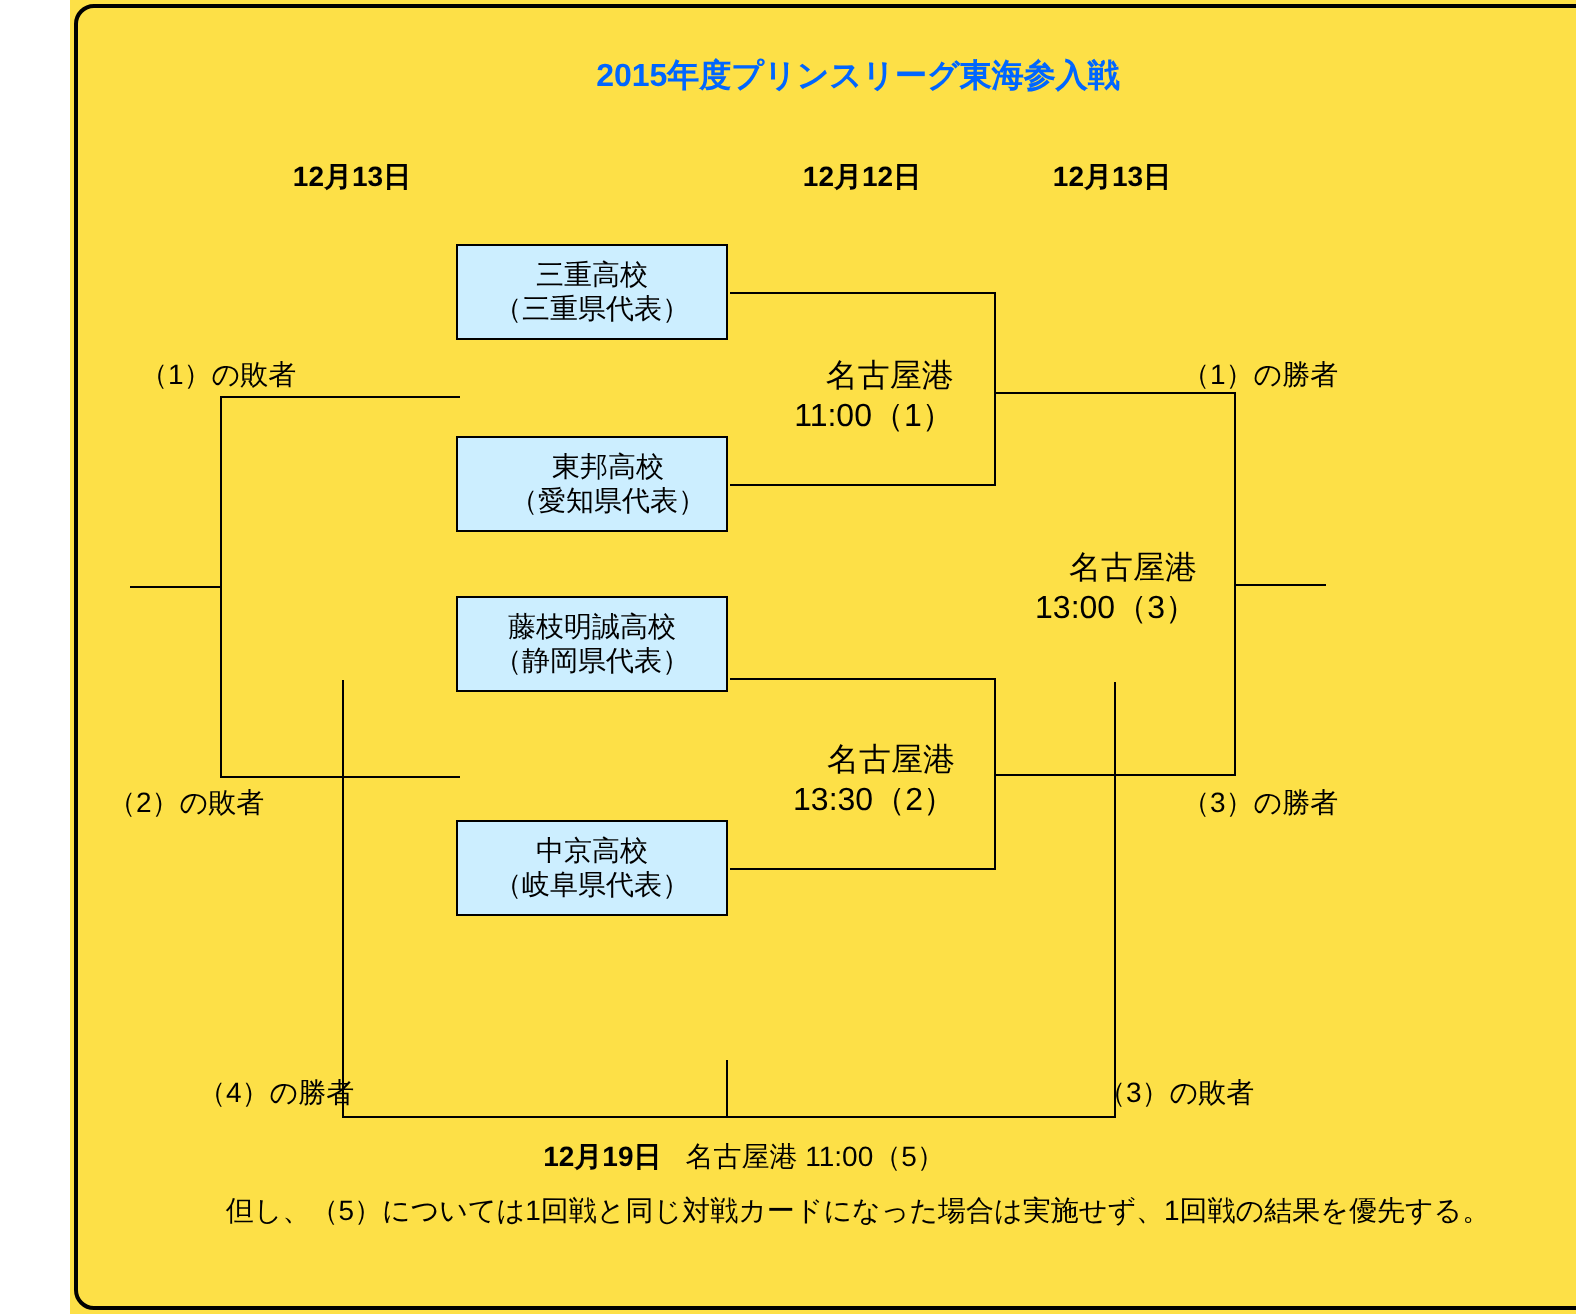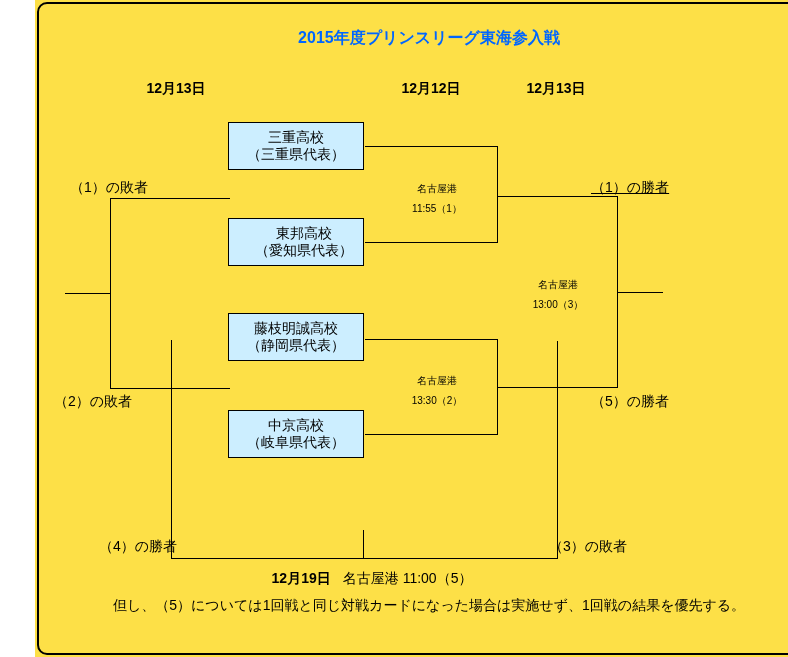--- a/index.html
+++ b/index.html
@@ -8,22 +8,22 @@
   .frame{position:absolute;left:2px;top:2px;right:2px;bottom:2px;
          border:2px solid var(--line_color,#000);border-radius:10px;}
   .title{position:absolute;left:50%;top:28px;transform:translateX(-50%);
          font-size:16px;font-weight:bold;color:var(--title_color,#0066ff);white-space:nowrap;}
   .date{position:absolute;top:80px;transform:translateX(-50%);
         font-size:14px;font-weight:bold;white-space:nowrap;}
   .team-box{position:absolute;left:193px;width:136px;height:48px;box-sizing:border-box;
             background:var(--box_fill,#cceeff);border:1px solid var(--line_color,#000);
             display:flex;flex-direction:column;align-items:center;justify-content:center;
             font-size:14px;line-height:17px;text-align:center;white-space:nowrap;}
-  .match{position:absolute;transform:translateX(-50%);text-align:center;
-         font-size:10px;line-height:20px;white-space:nowrap;}
+  .match{position:absolute;transform:translateX(-50%);text-align:right;
+         font-size:16px;line-height:20px;white-space:nowrap;}
   .lbl{position:absolute;font-size:14px;white-space:nowrap;}
   .line{position:absolute;background:var(--line_color,#000);}
   .h{height:1px;}
   .v{width:1px;}
   .final-line{position:absolute;left:337px;top:570px;transform:translateX(-50%);
               font-size:14px;white-space:nowrap;}
   .final-line .fd{font-weight:bold;margin-right:12px;}
   .note{position:absolute;left:394px;top:597px;transform:translateX(-50%);
         font-size:14px;white-space:nowrap;}
 </style>
@@ -41,21 +41,21 @@
   <div class="date" style="left:521px;">12月13日</div>
 
   <div class="team-box" style="top:122px;">
     <span>三重高校</span>
     <span>（三重県代表）</span>
   </div>
   <div class="team-box" style="top:218px;padding-left:16px;">
     <span>東邦高校</span>
     <span>（愛知県代表）</span>
   </div>
-  <div class="team-box" style="top:313px;">
+  <div class="team-box" style="top:298px;">
     <span>藤枝明誠高校</span>
     <span>（静岡県代表）</span>
   </div>
   <div class="team-box" style="top:410px;">
     <span>中京高校</span>
     <span>（岐阜県代表）</span>
   </div>
 
   <div class="line h" style="left:330px;top:146px;width:132px;"></div>
   <div class="line h" style="left:330px;top:242px;width:132px;"></div>
@@ -75,35 +75,35 @@
   <div class="line v" style="left:75px;top:198px;height:191px;"></div>
   <div class="line h" style="left:30px;top:293px;width:45px;"></div>
 
   <div class="line v" style="left:136px;top:340px;height:219px;"></div>
   <div class="line v" style="left:522px;top:341px;height:218px;"></div>
   <div class="line h" style="left:136px;top:558px;width:386px;"></div>
   <div class="line v" style="left:328px;top:530px;height:28px;"></div>
 
   <div class="match" style="left:402px;top:179px;">
     <div>名古屋港</div>
-    <div>11:55（1）</div>
+    <div>11:00（1）</div>
   </div>
   <div class="match" style="left:402px;top:371px;">
     <div>名古屋港</div>
     <div>13:30（2）</div>
   </div>
   <div class="match" style="left:523px;top:275px;">
     <div>名古屋港</div>
     <div>13:00（3）</div>
   </div>
 
   <div class="lbl" style="left:35px;top:179px;">（1）の敗者</div>
   <div class="lbl" style="left:19px;top:393px;">（2）の敗者</div>
-  <div class="lbl" style="left:556px;top:179px;text-decoration:underline;">（1）の勝者</div>
-  <div class="lbl" style="left:556px;top:393px;">（5）の勝者</div>
+  <div class="lbl" style="left:556px;top:179px;">（1）の勝者</div>
+  <div class="lbl" style="left:556px;top:393px;">（3）の勝者</div>
   <div class="lbl" style="left:64px;top:538px;">（4）の勝者</div>
   <div class="lbl" style="left:514px;top:538px;">（3）の敗者</div>
 
   <div class="final-line">
     <span class="fd">12月19日</span><span>名古屋港 11:00（5）</span>
   </div>
 
   <div class="note">但し、（5）については1回戦と同じ対戦カードになった場合は実施せず、1回戦の結果を優先する。</div>
 
 </div>

